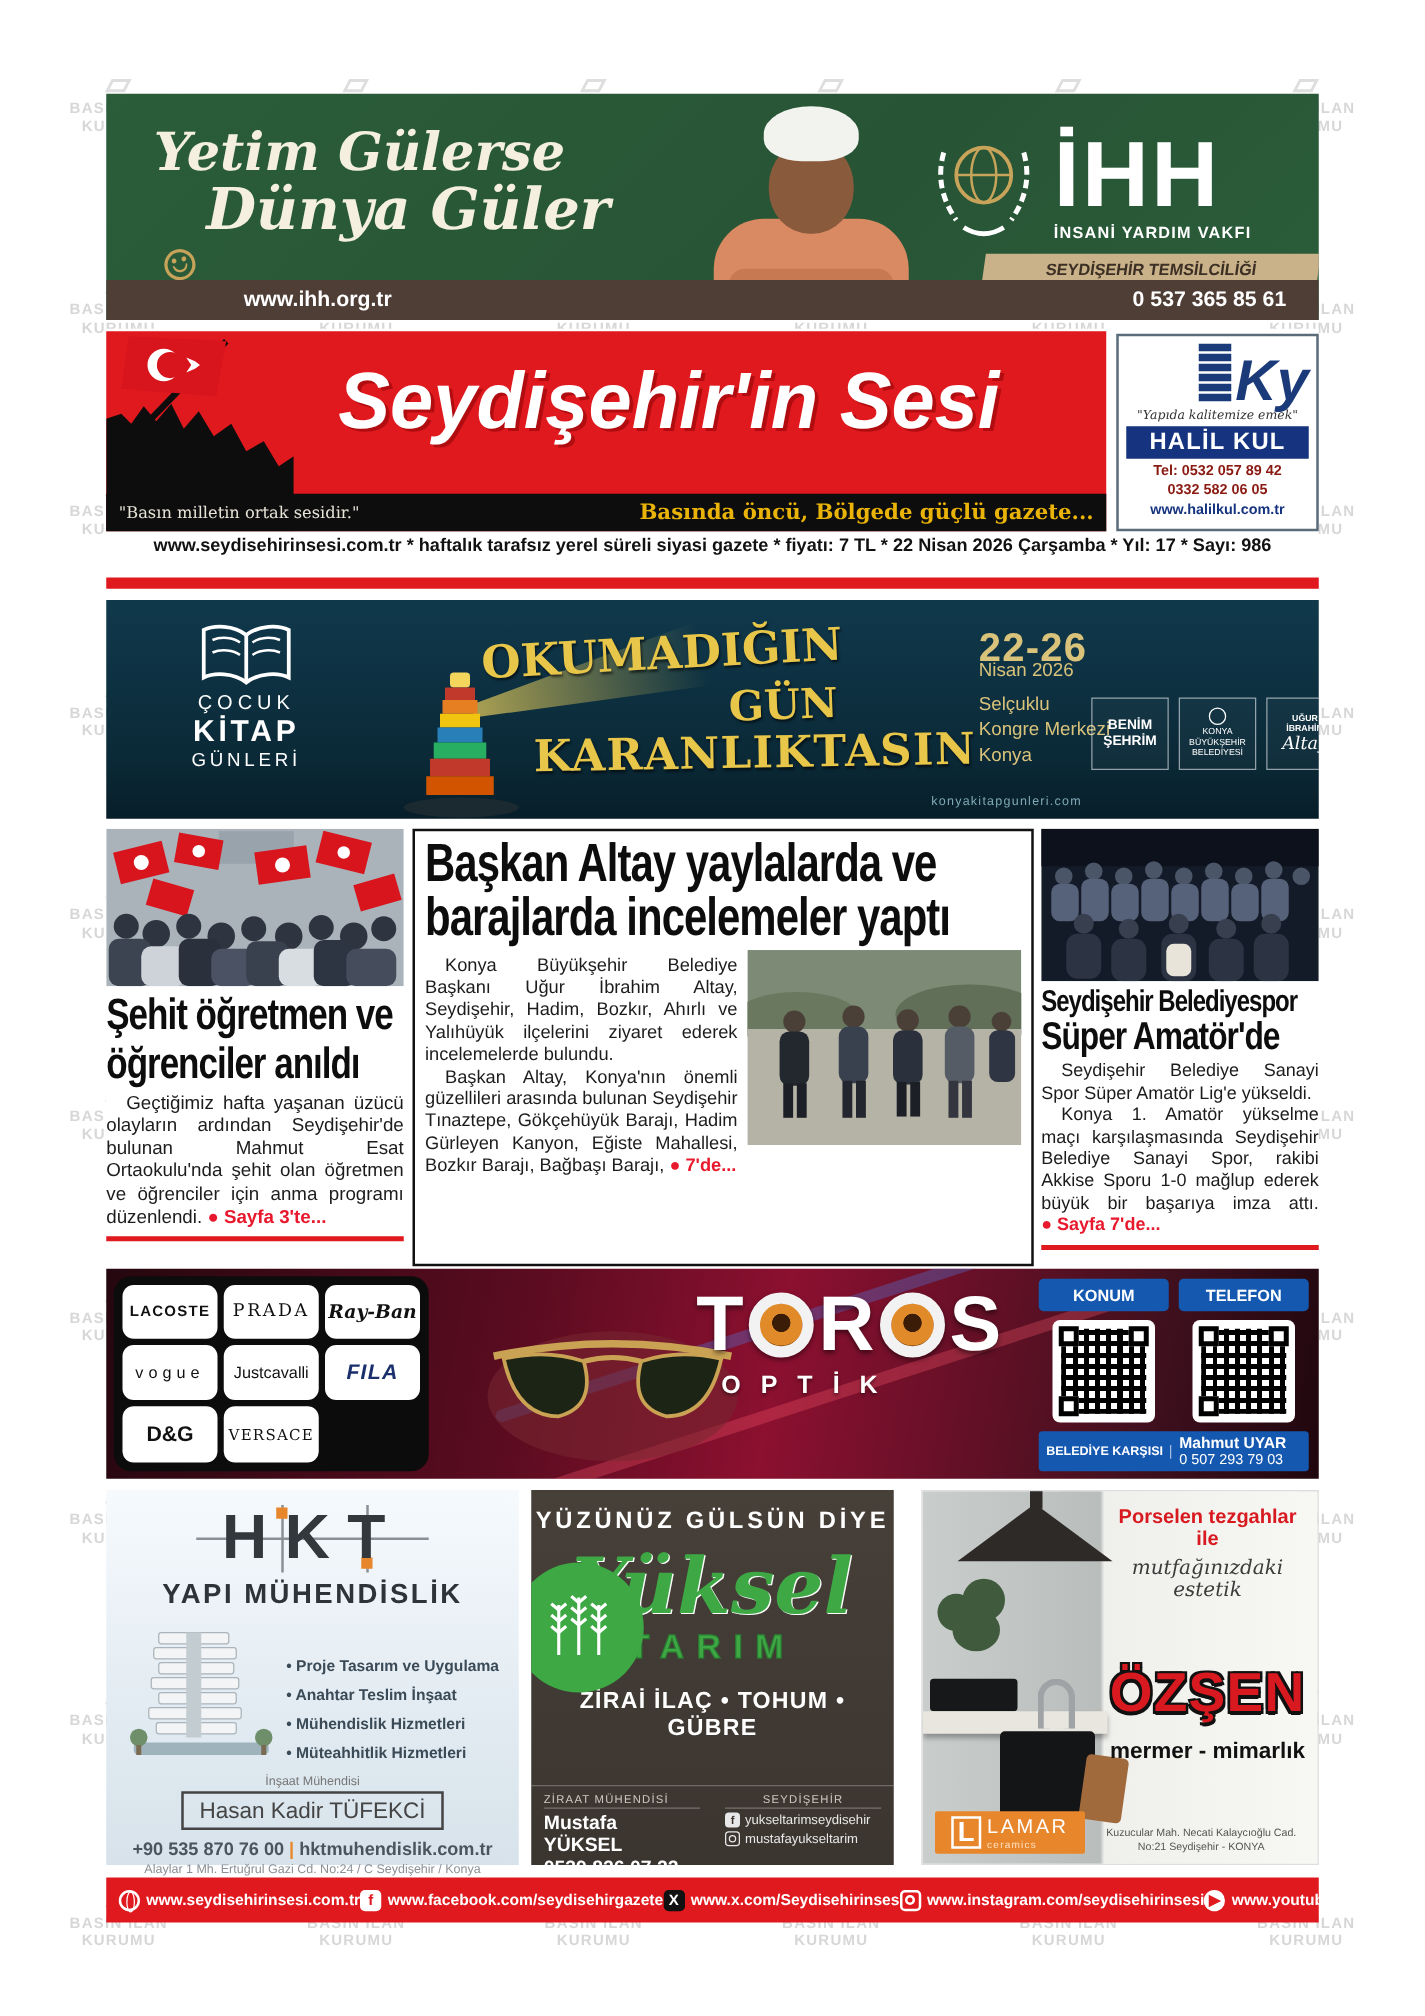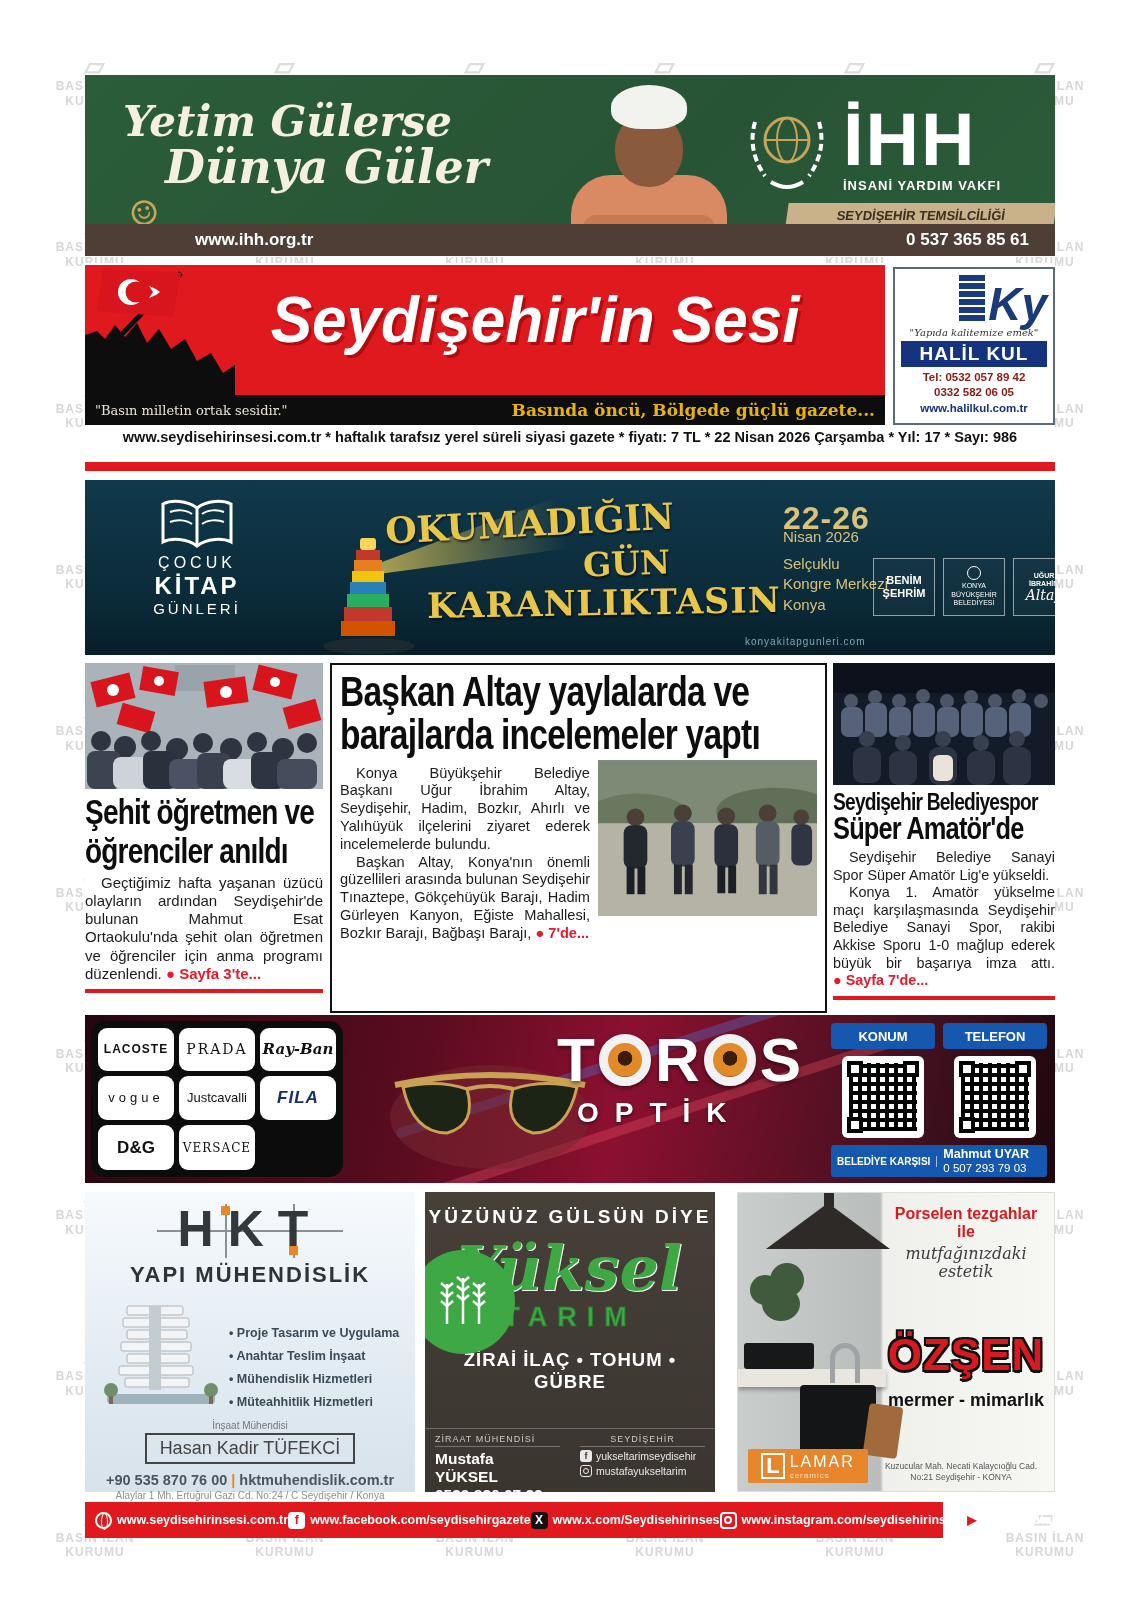--- a/index.html
+++ b/index.html
@@ -115,21 +115,21 @@
   .chip.b2 { font-family:"DejaVu Serif",serif; font-style:italic; font-weight:bold; font-size:15px; }
   .chip.b3 { letter-spacing:4px; font-size:13px; }
   .chip.b4 { font-size:13px; }
   .chip.b5 { font-weight:bold; font-style:italic; color:#1a2f6b; font-size:17px; letter-spacing:1px; }
   .chip.b6 { font-weight:bold; font-size:17px; }
   .chip.b7 { font-family:"DejaVu Serif",serif; font-size:12px; letter-spacing:1px; }
   .tr-glasses { position:absolute; left:300px; top:48px; }
   .tr-logo { position:absolute; left:472px; top:14px; display:flex; align-items:center; gap:4px; }
   .tr-letter { color:#fff; font-weight:bold; font-size:62px; line-height:1; text-shadow:0 2px 4px rgba(0,0,0,.5); }
   .tr-o { width:52px; height:52px; border:9px solid #f2f2f2; border-radius:50%; background:radial-gradient(circle at 50% 45%, #3a1c07 0 28%, #e08a2a 30% 70%, #9c5a14 72%); box-shadow:0 2px 4px rgba(0,0,0,.5); }
-  .tr-sub { position:absolute; left:492px; top:82px; color:#fff; font-size:28px; letter-spacing:16px; font-weight:bold; text-shadow:0 2px 3px rgba(0,0,0,.5); }
+  .tr-sub { position:absolute; left:492px; top:82px; color:#fff; font-size:20px; letter-spacing:16px; font-weight:bold; text-shadow:0 2px 3px rgba(0,0,0,.5); }
   .tr-right { position:absolute; right:8px; top:8px; width:216px; }
   .tr-btnrow { display:flex; gap:8px; }
   .tr-btn { flex:1; height:26px; background:#1558b0; border-radius:4px; color:#fff; font-weight:bold; font-size:13px; display:flex; align-items:center; justify-content:center; }
   .tr-qrrow { display:flex; gap:8px; margin-top:7px; }
   .qr { width:82px; height:82px; background:#fff; border-radius:6px; padding:7px; position:relative; flex:none; margin:0 auto; }
   .qr-in { width:100%; height:100%;
            background-image:repeating-linear-gradient(0deg,#000 0 4px,transparent 4px 9px),repeating-linear-gradient(90deg,#000 0 4px,#fff 4px 9px); }
   .qr .f { position:absolute; width:16px; height:16px; border:4px solid #000; background:#fff; }
   .qr .f1 { left:5px; top:5px; } .qr .f2 { right:5px; top:5px; } .qr .f3 { left:5px; bottom:5px; }
   .tr-locbar { margin-top:7px; height:32px; background:#1558b0; border-radius:3px; display:flex; align-items:center; padding:0 6px; gap:6px; }
@@ -192,21 +192,21 @@
   .oz-name { color:#d81a20; font-weight:bold; font-size:44px; letter-spacing:1px; margin-top:50px;
              text-shadow:-2px -2px 0 #111,2px -2px 0 #111,-2px 2px 0 #111,2px 2px 0 #111, 0 3px 0 #111; }
   .oz-sub { color:#111; font-weight:bold; font-size:18px; margin-top:10px; }
   .oz-lamar { position:absolute; left:10px; bottom:8px; width:120px; height:34px; background:#e8862c; display:flex; align-items:center; justify-content:center; gap:5px; border-radius:2px; }
   .oz-lamar .L { color:#fff; font-weight:bold; font-size:22px; border:2px solid #fff; padding:0 3px; line-height:1; }
   .oz-lamar .nm { color:#fff; font-size:16px; letter-spacing:2px; line-height:1; }
   .oz-lamar .cr { color:#ffe1c2; font-size:8px; letter-spacing:1px; display:block; }
   .oz-addr { position:absolute; right:8px; bottom:8px; width:170px; text-align:center; font-size:8.5px; color:#555; line-height:1.3; }
 
   
-  #footer { left:85px; top:1502px; width:858px; height:36px; background:#e0191f; display:flex; align-items:center; justify-content:space-between; padding:0 10px; }
+  #footer { left:85px; top:1502px; width:970px; height:36px; background:#e0191f; display:flex; align-items:center; justify-content:space-between; padding:0 10px; }
   .ft-item { display:flex; align-items:center; gap:5px; color:#fff; font-weight:bold; font-size:12.5px; white-space:nowrap; }
   .ft-ic { width:17px; height:17px; border-radius:4px; background:#fff; color:#e0191f; font-weight:bold; font-size:12px; display:flex; align-items:center; justify-content:center; flex:none; }
   .ft-ic.globe { background:transparent; border:2px solid #fff; border-radius:50%; position:relative; }
   .ft-ic.globe::after { content:""; position:absolute; left:4px; top:-1px; width:5px; height:15px; border:1.5px solid #fff; border-radius:50%; }
   .ft-ic.x { background:#111; color:#fff; }
   .ft-ic.ig { background:transparent; border:2px solid #fff; position:relative; }
   .ft-ic.ig::after { content:""; position:absolute; inset:2.5px; border:2px solid #fff; border-radius:50%; }
   .ft-ic.yt { border-radius:50%; }
 </style>
 </head>

